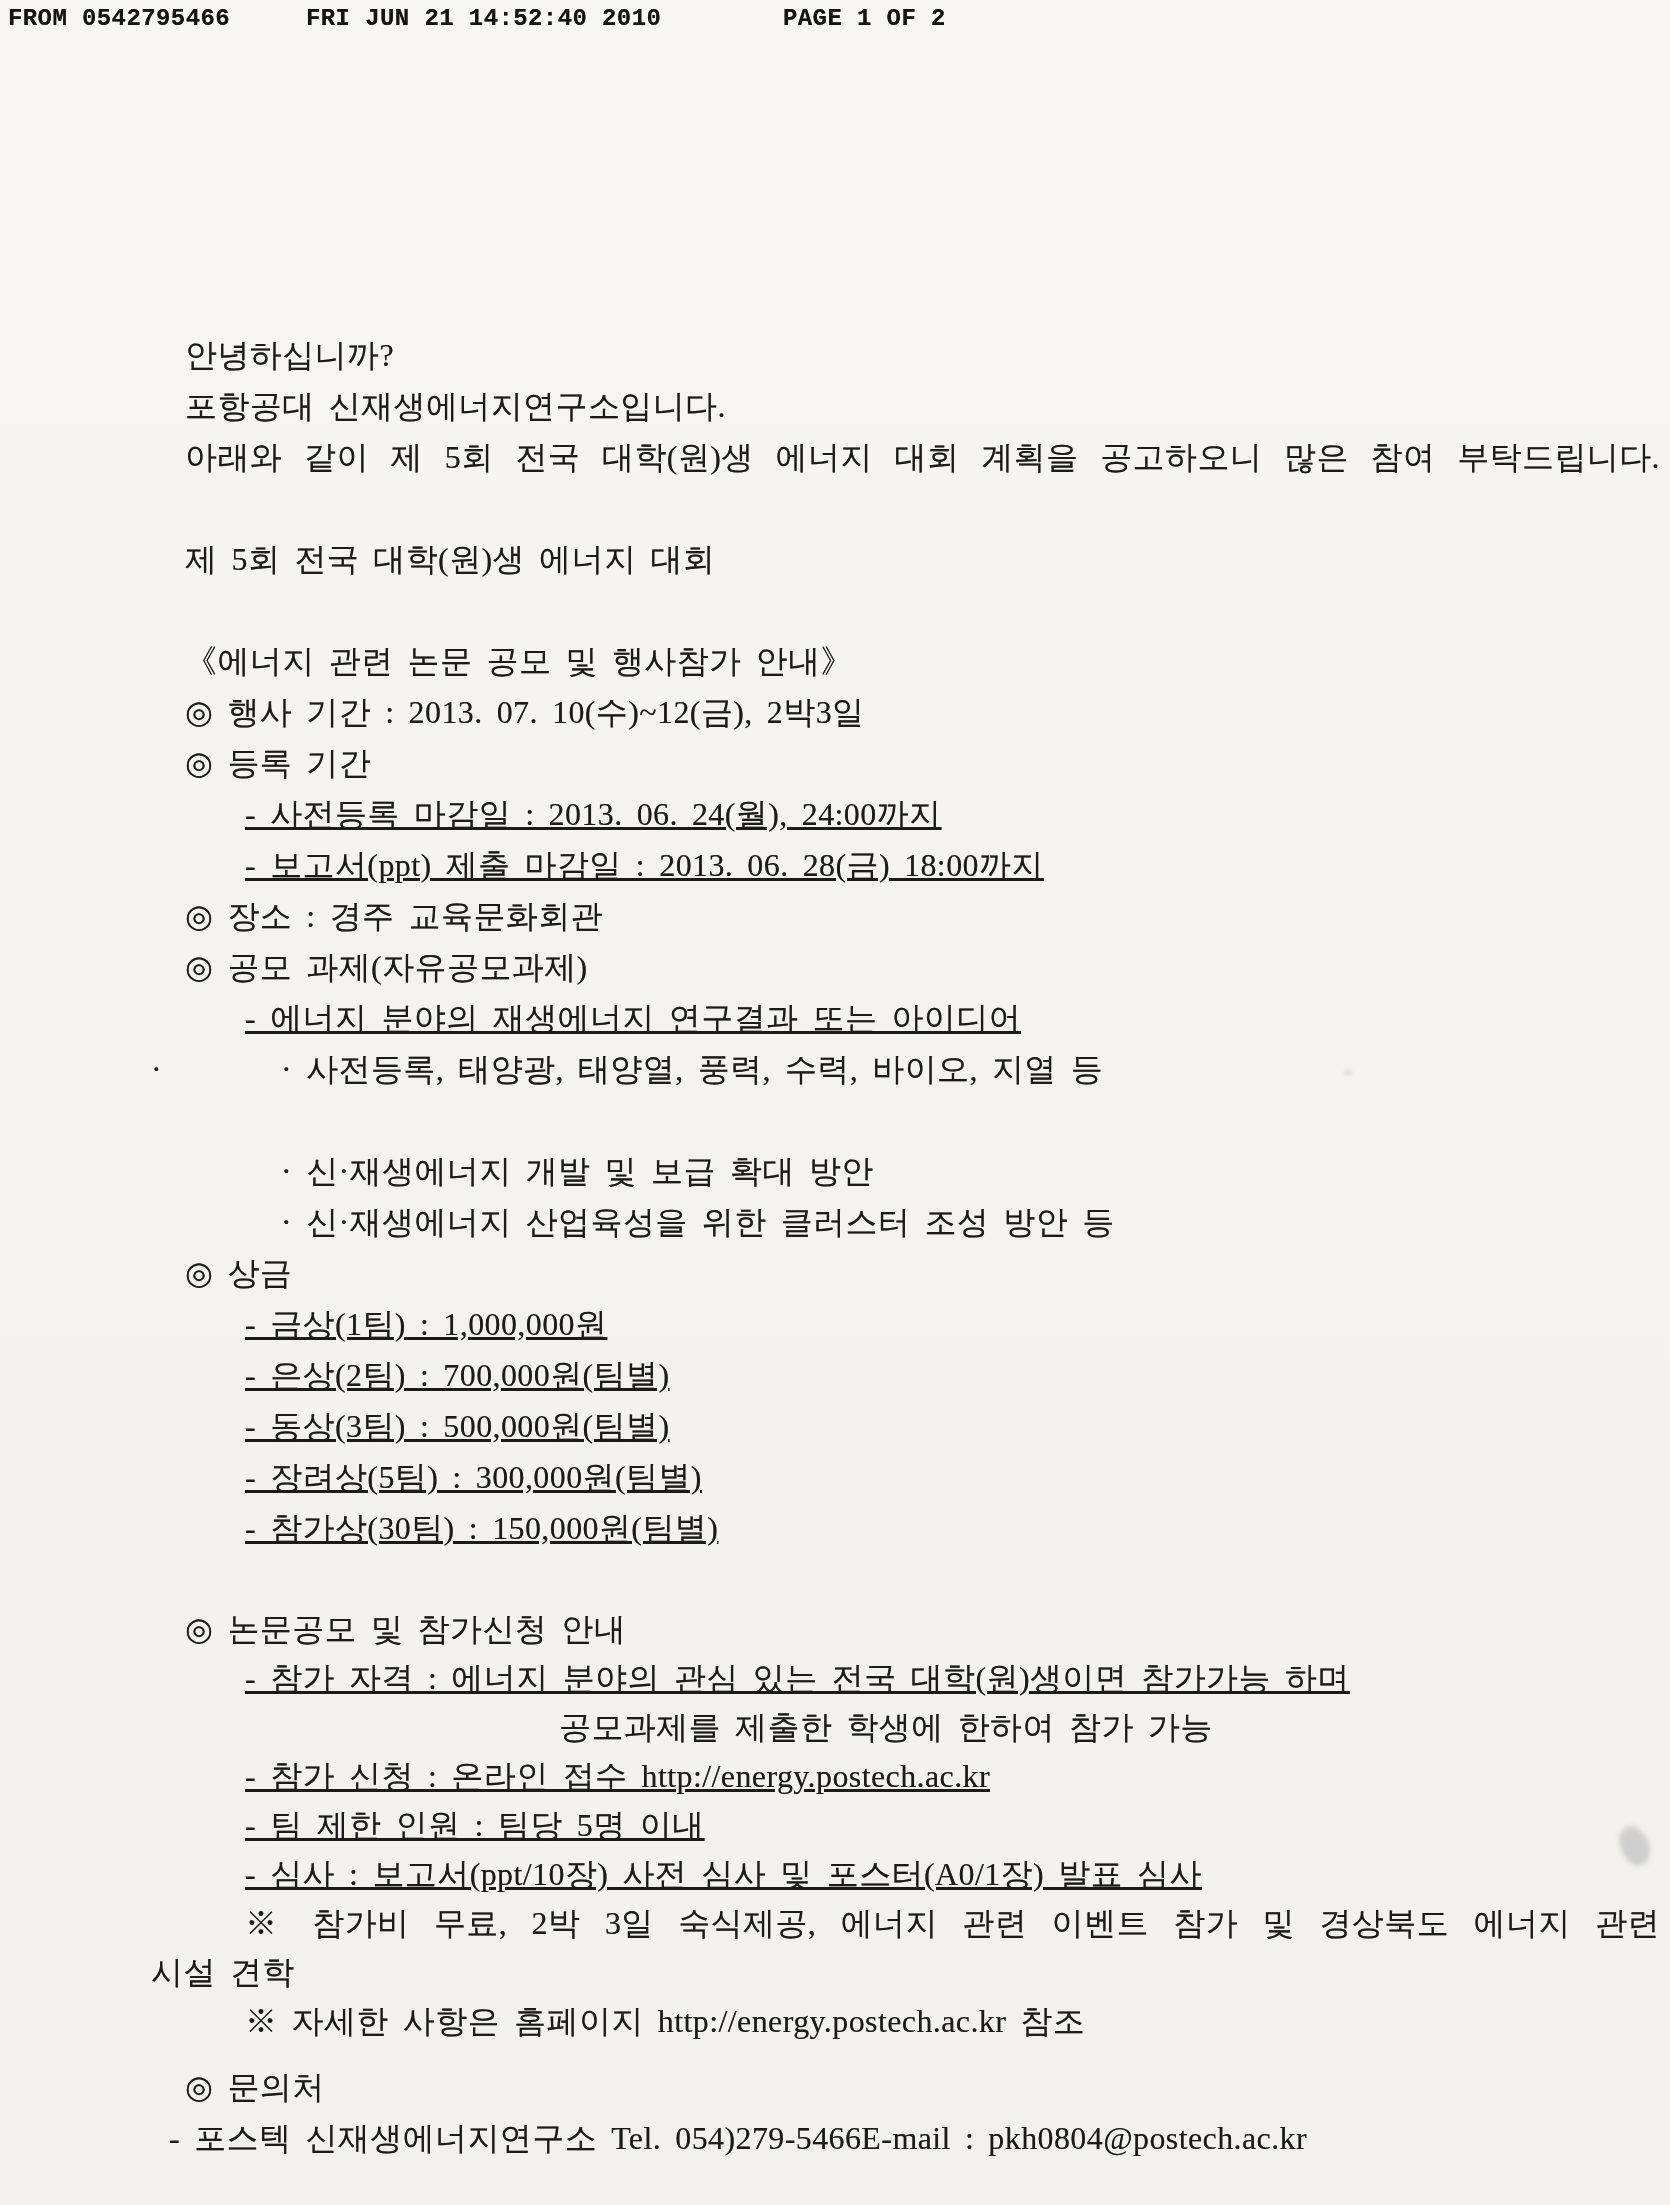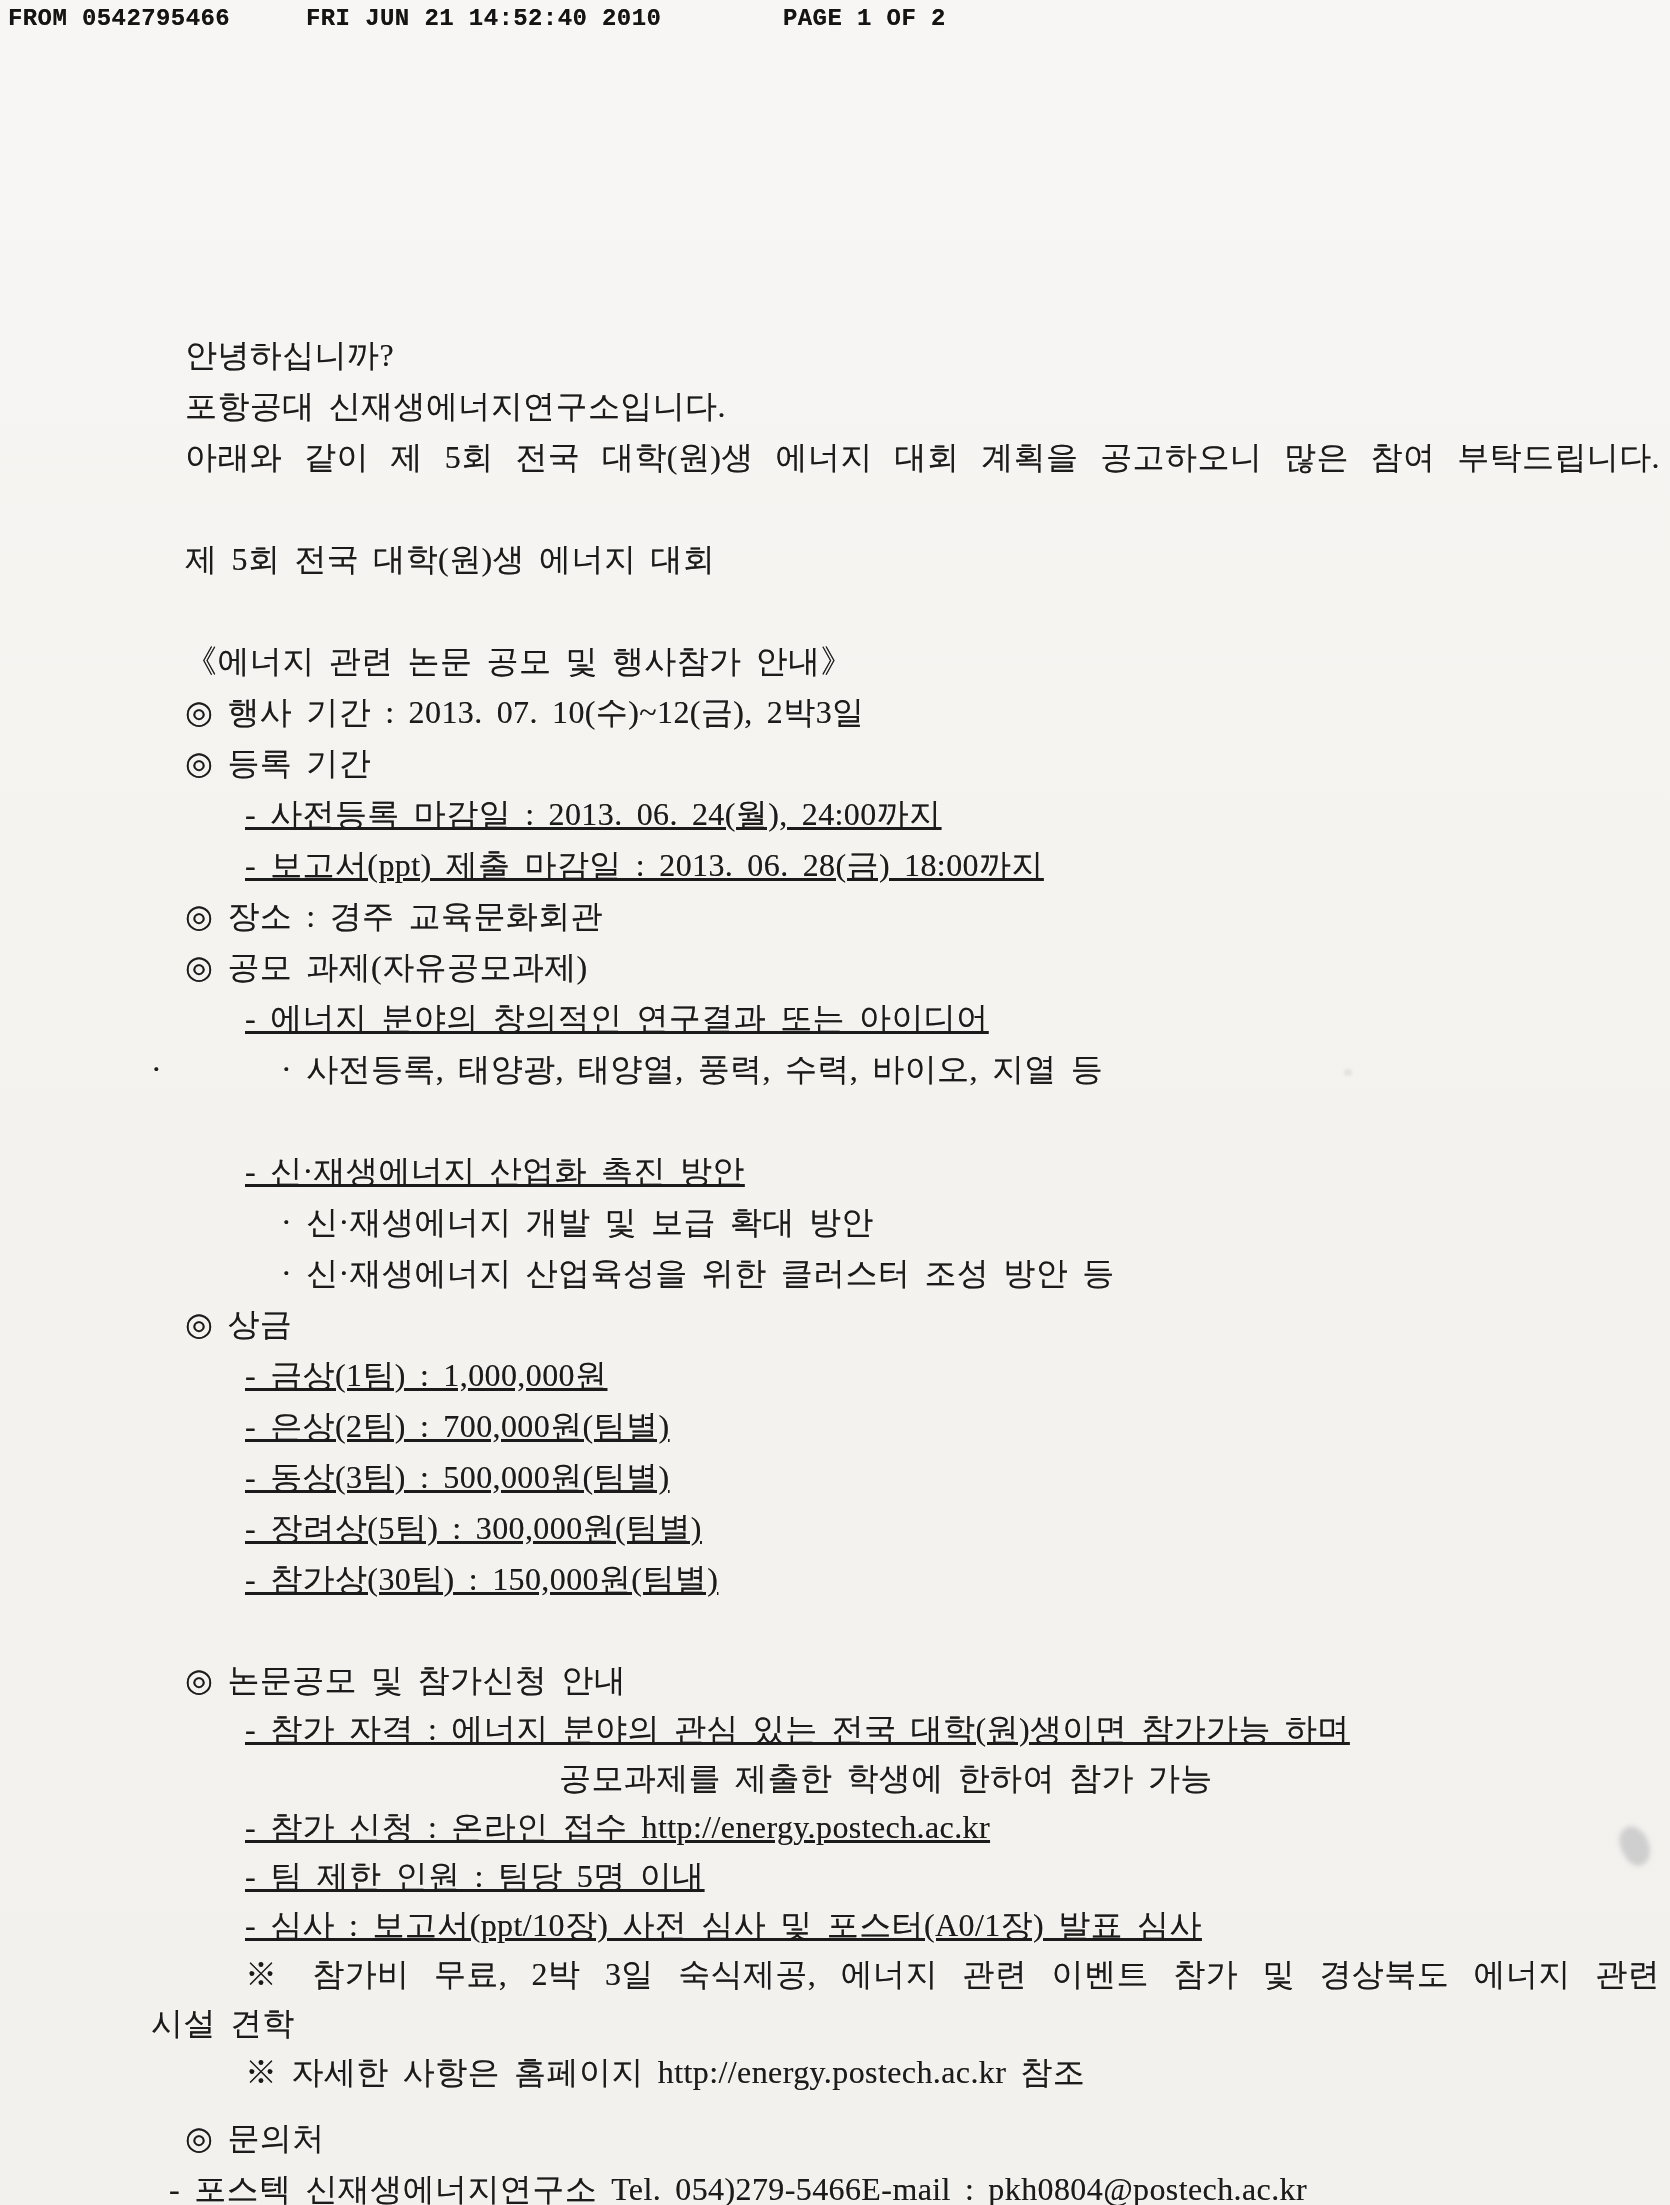--- a/index.html
+++ b/index.html
@@ -113,24 +113,23 @@
     <div class="line k-blank"></div>
     <div class="line k-p"><span>제 5회 전국 대학(원)생 에너지 대회</span></div>
     <div class="line k-blank"></div>
     <div class="line k-p"><span>《에너지 관련 논문 공모 및 행사참가 안내》</span></div>
     <div class="line k-sec"><span>◎ 행사 기간 : 2013. 07. 10(수)~12(금), 2박3일</span></div>
     <div class="line k-sec"><span>◎ 등록 기간</span></div>
     <div class="line k-dash"><span>- 사전등록 마감일 : 2013. 06. 24(월), 24:00까지</span></div>
     <div class="line k-dash"><span>- 보고서(ppt) 제출 마감일 : 2013. 06. 28(금) 18:00까지</span></div>
     <div class="line k-sec"><span>◎ 장소 : 경주 교육문화회관</span></div>
     <div class="line k-sec"><span>◎ 공모 과제(자유공모과제)</span></div>
-    <div class="line k-dash"><span>- 에너지 분야의 창의적인 연구결과 또는 아이디어</span></div>
+    <div class="line k-dash"><span>- 에너지 분야의 재생에너지 연구결과 또는 아이디어</span></div>
     <div class="line k-dot"><span class="margin-marker">·</span><span>· 사전등록, 태양광, 태양열, 풍력, 수력, 바이오, 지열 등</span></div>
     <div class="line k-blank"></div>
-    <div class="line k-dash"><span>- 신·재생에너지 산업화 촉진 방안</span></div>
     <div class="line k-dot"><span>· 신·재생에너지 개발 및 보급 확대 방안</span></div>
     <div class="line k-dot"><span>· 신·재생에너지 산업육성을 위한 클러스터 조성 방안 등</span></div>
     <div class="line k-sec"><span>◎ 상금</span></div>
     <div class="line k-dash"><span>- 금상(1팀) : 1,000,000원</span></div>
     <div class="line k-dash"><span>- 은상(2팀) : 700,000원(팀별)</span></div>
     <div class="line k-dash"><span>- 동상(3팀) : 500,000원(팀별)</span></div>
     <div class="line k-dash"><span>- 장려상(5팀) : 300,000원(팀별)</span></div>
     <div class="line k-dash"><span>- 참가상(30팀) : 150,000원(팀별)</span></div>
     <div class="line k-blank"></div>
     <div class="line k-sec tight"><span>◎ 논문공모 및 참가신청 안내</span></div>

